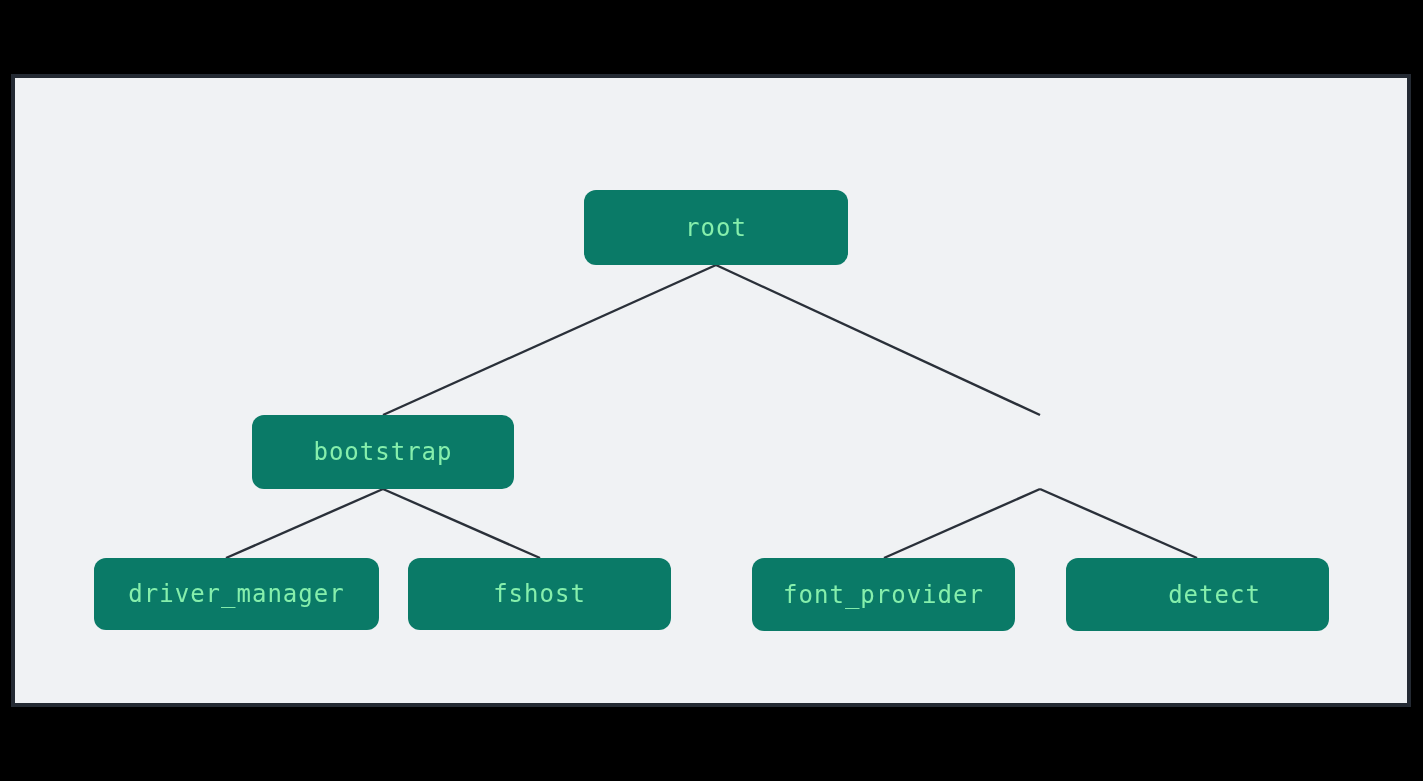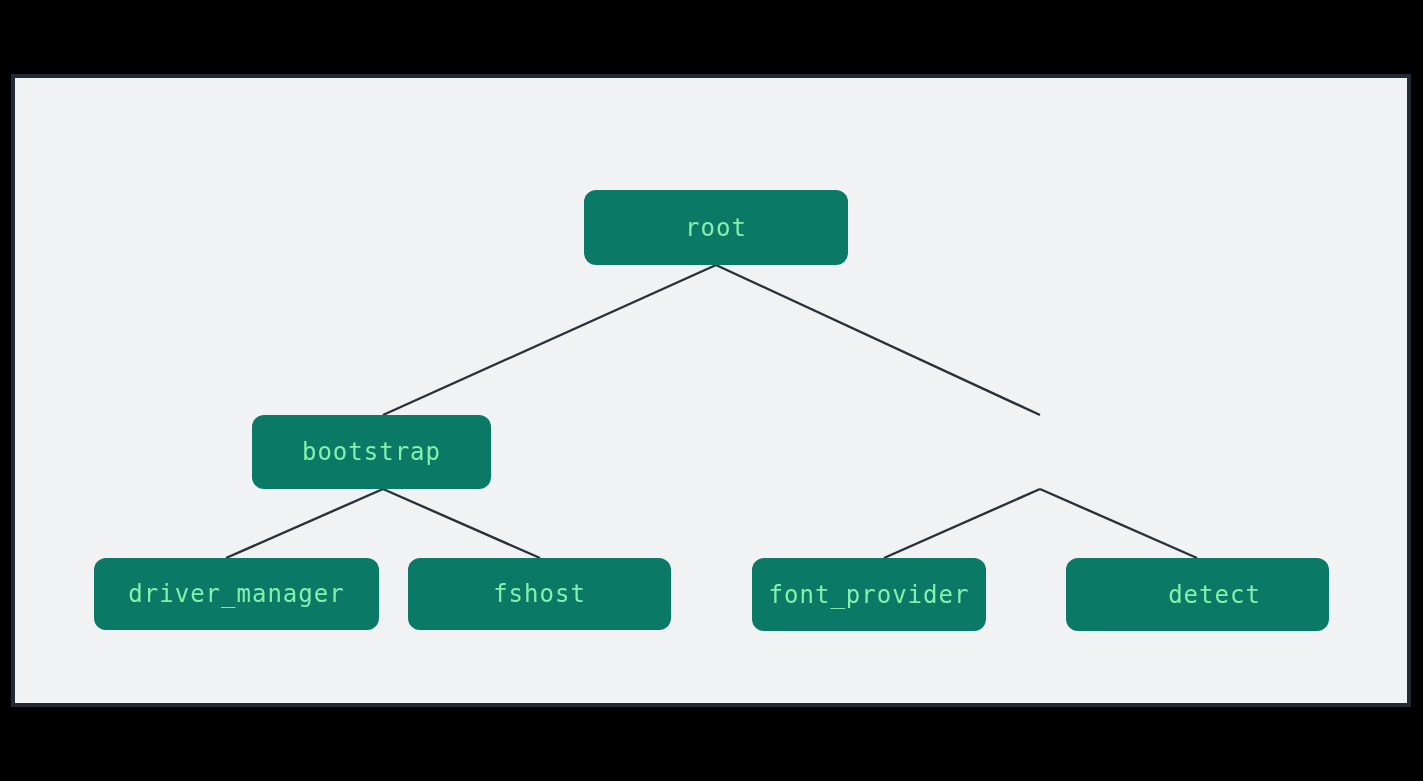--- a/index.html
+++ b/index.html
@@ -46,25 +46,25 @@
     box-sizing: border-box;
   }
   .node .label {
     color: #86efac;
     font-size: 24px;
     letter-spacing: 1px;
     white-space: nowrap;
   }
   
   .n-root           { left: 584px;  top: 190px; width: 264px; height: 75px; }
-  .n-bootstrap      { left: 252px;  top: 415px; width: 239px; height: 74px; }
+  .n-bootstrap      { left: 252px;  top: 415px; width: 262px; height: 74px; }
   .n-core           { left: 908px;  top: 415px; width: 263px; height: 74px; }
   .n-driver_manager { left: 94px;   top: 558px; width: 285px; height: 72px; justify-content: center; }
   .n-fshost         { left: 408px;  top: 558px; width: 263px; height: 72px; }
-  .n-font_provider  { left: 752px;  top: 558px; width: 234px; height: 73px; }
+  .n-font_provider  { left: 752px;  top: 558px; width: 263px; height: 73px; }
   .n-detect         { left: 1066px; top: 558px; width: 263px; height: 73px; padding-left: 34px; }
 </style>
 </head>
 <body>
 
 <div class="stage">
 
   <div class="panel"></div>
 
   <svg class="edges" viewBox="0 0 1423 781" xmlns="http://www.w3.org/2000/svg" aria-hidden="true">

